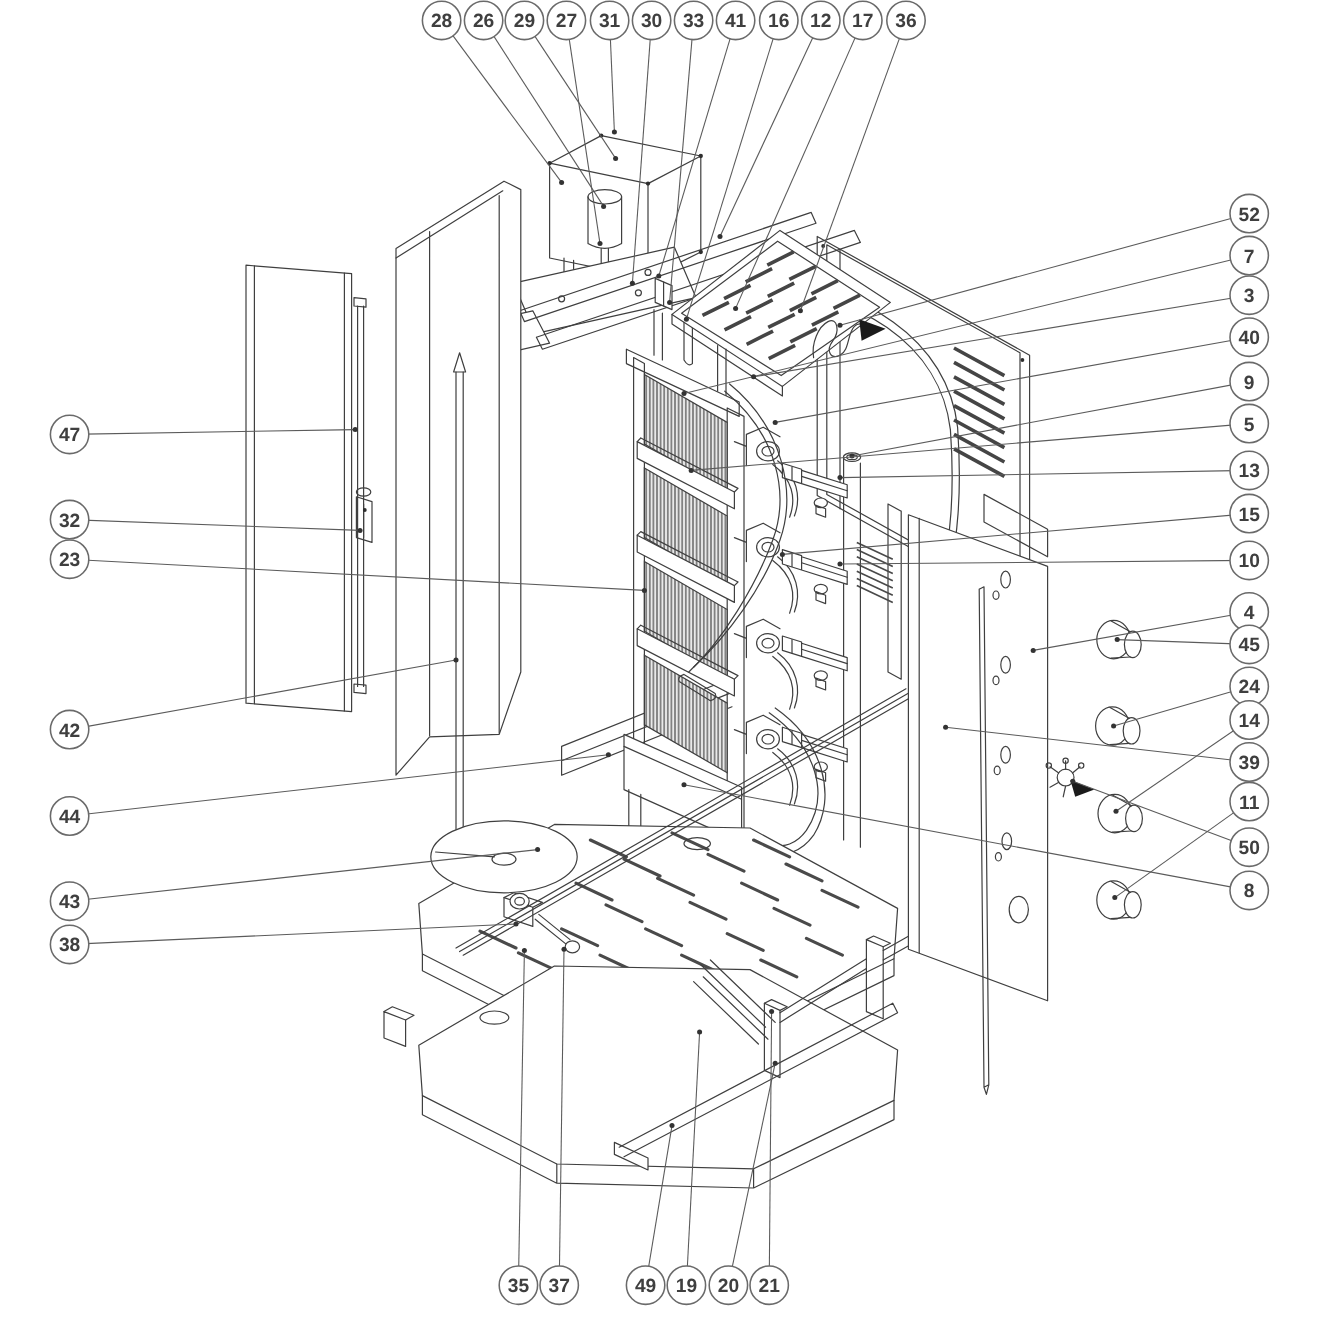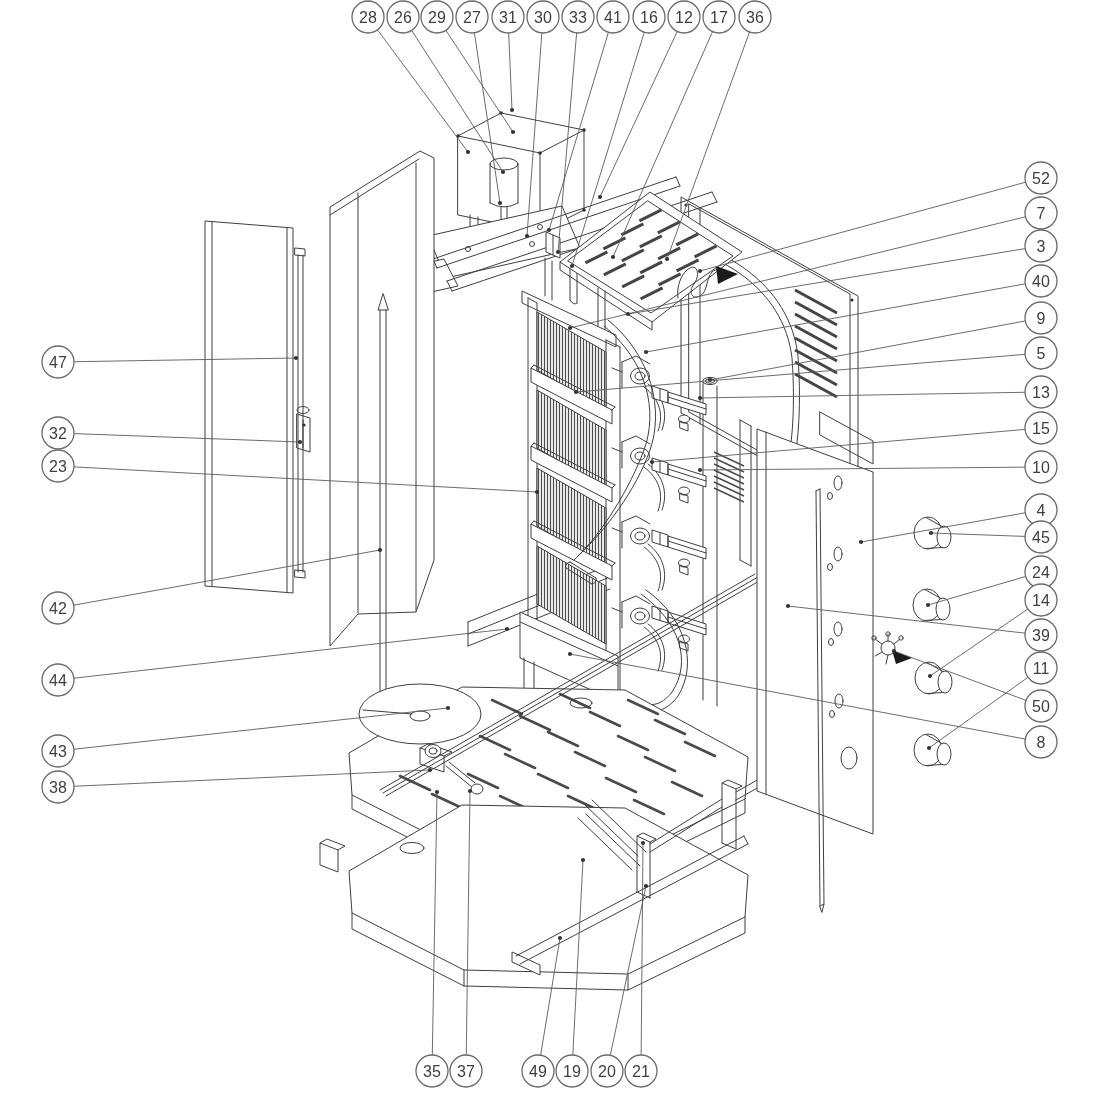--- a/index.html
+++ b/index.html
@@ -1,16 +1,16 @@
 <!DOCTYPE html>
 <html><head>
 <meta charset="utf-8">
 <style>
   html,body{margin:0;padding:0;background:#ffffff;}
-  .page{width:1100px;height:1100px;position:relative;background:#fff;overflow:hidden;}
+  .page{width:1100px;height:1100px;position:relative;background:#fff;overflow:hidden;font-weight:bold;}
   svg{display:block;}
   
   .ln{fill:none;stroke:#3f3f3f;stroke-width:1;stroke-linejoin:round;stroke-linecap:round;}
   
   .fw{fill:#ffffff;stroke:#3f3f3f;stroke-width:1;stroke-linejoin:round;}
   
   .mesh{fill:url(#meshp);stroke:#3f3f3f;stroke-width:1;}
   
   .slot{fill:none;stroke:#4a4a4a;stroke-width:2.6;stroke-linecap:round;}
   

